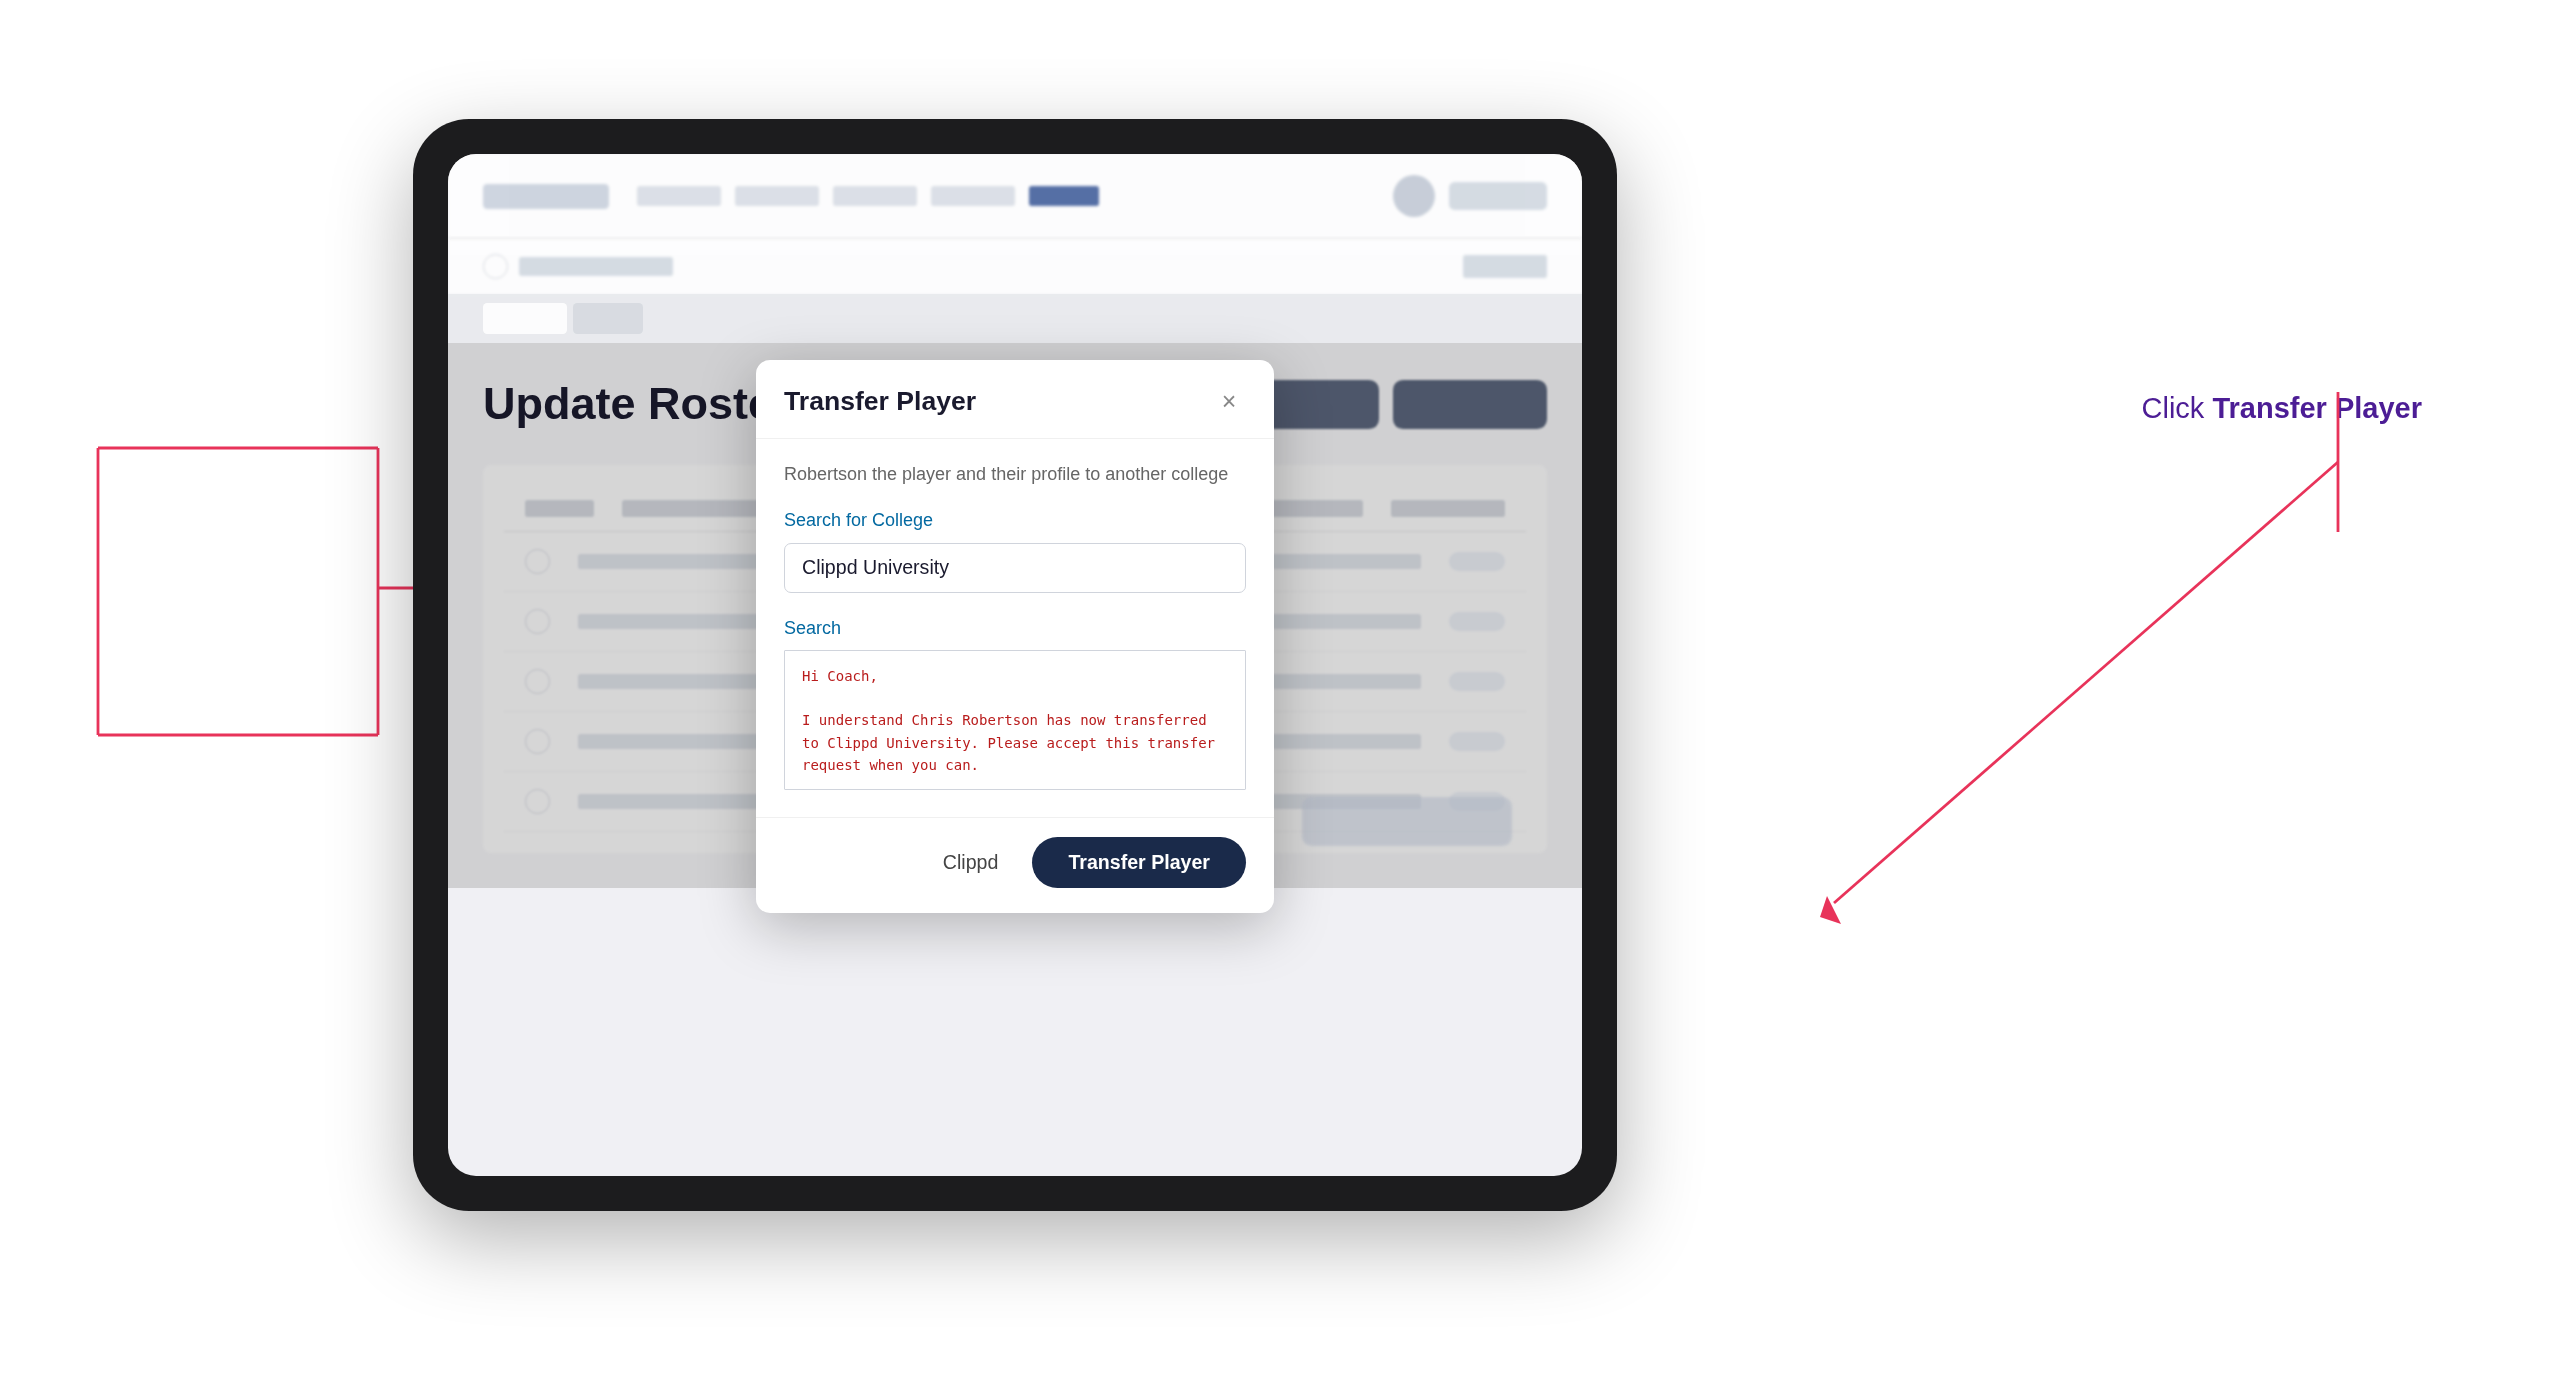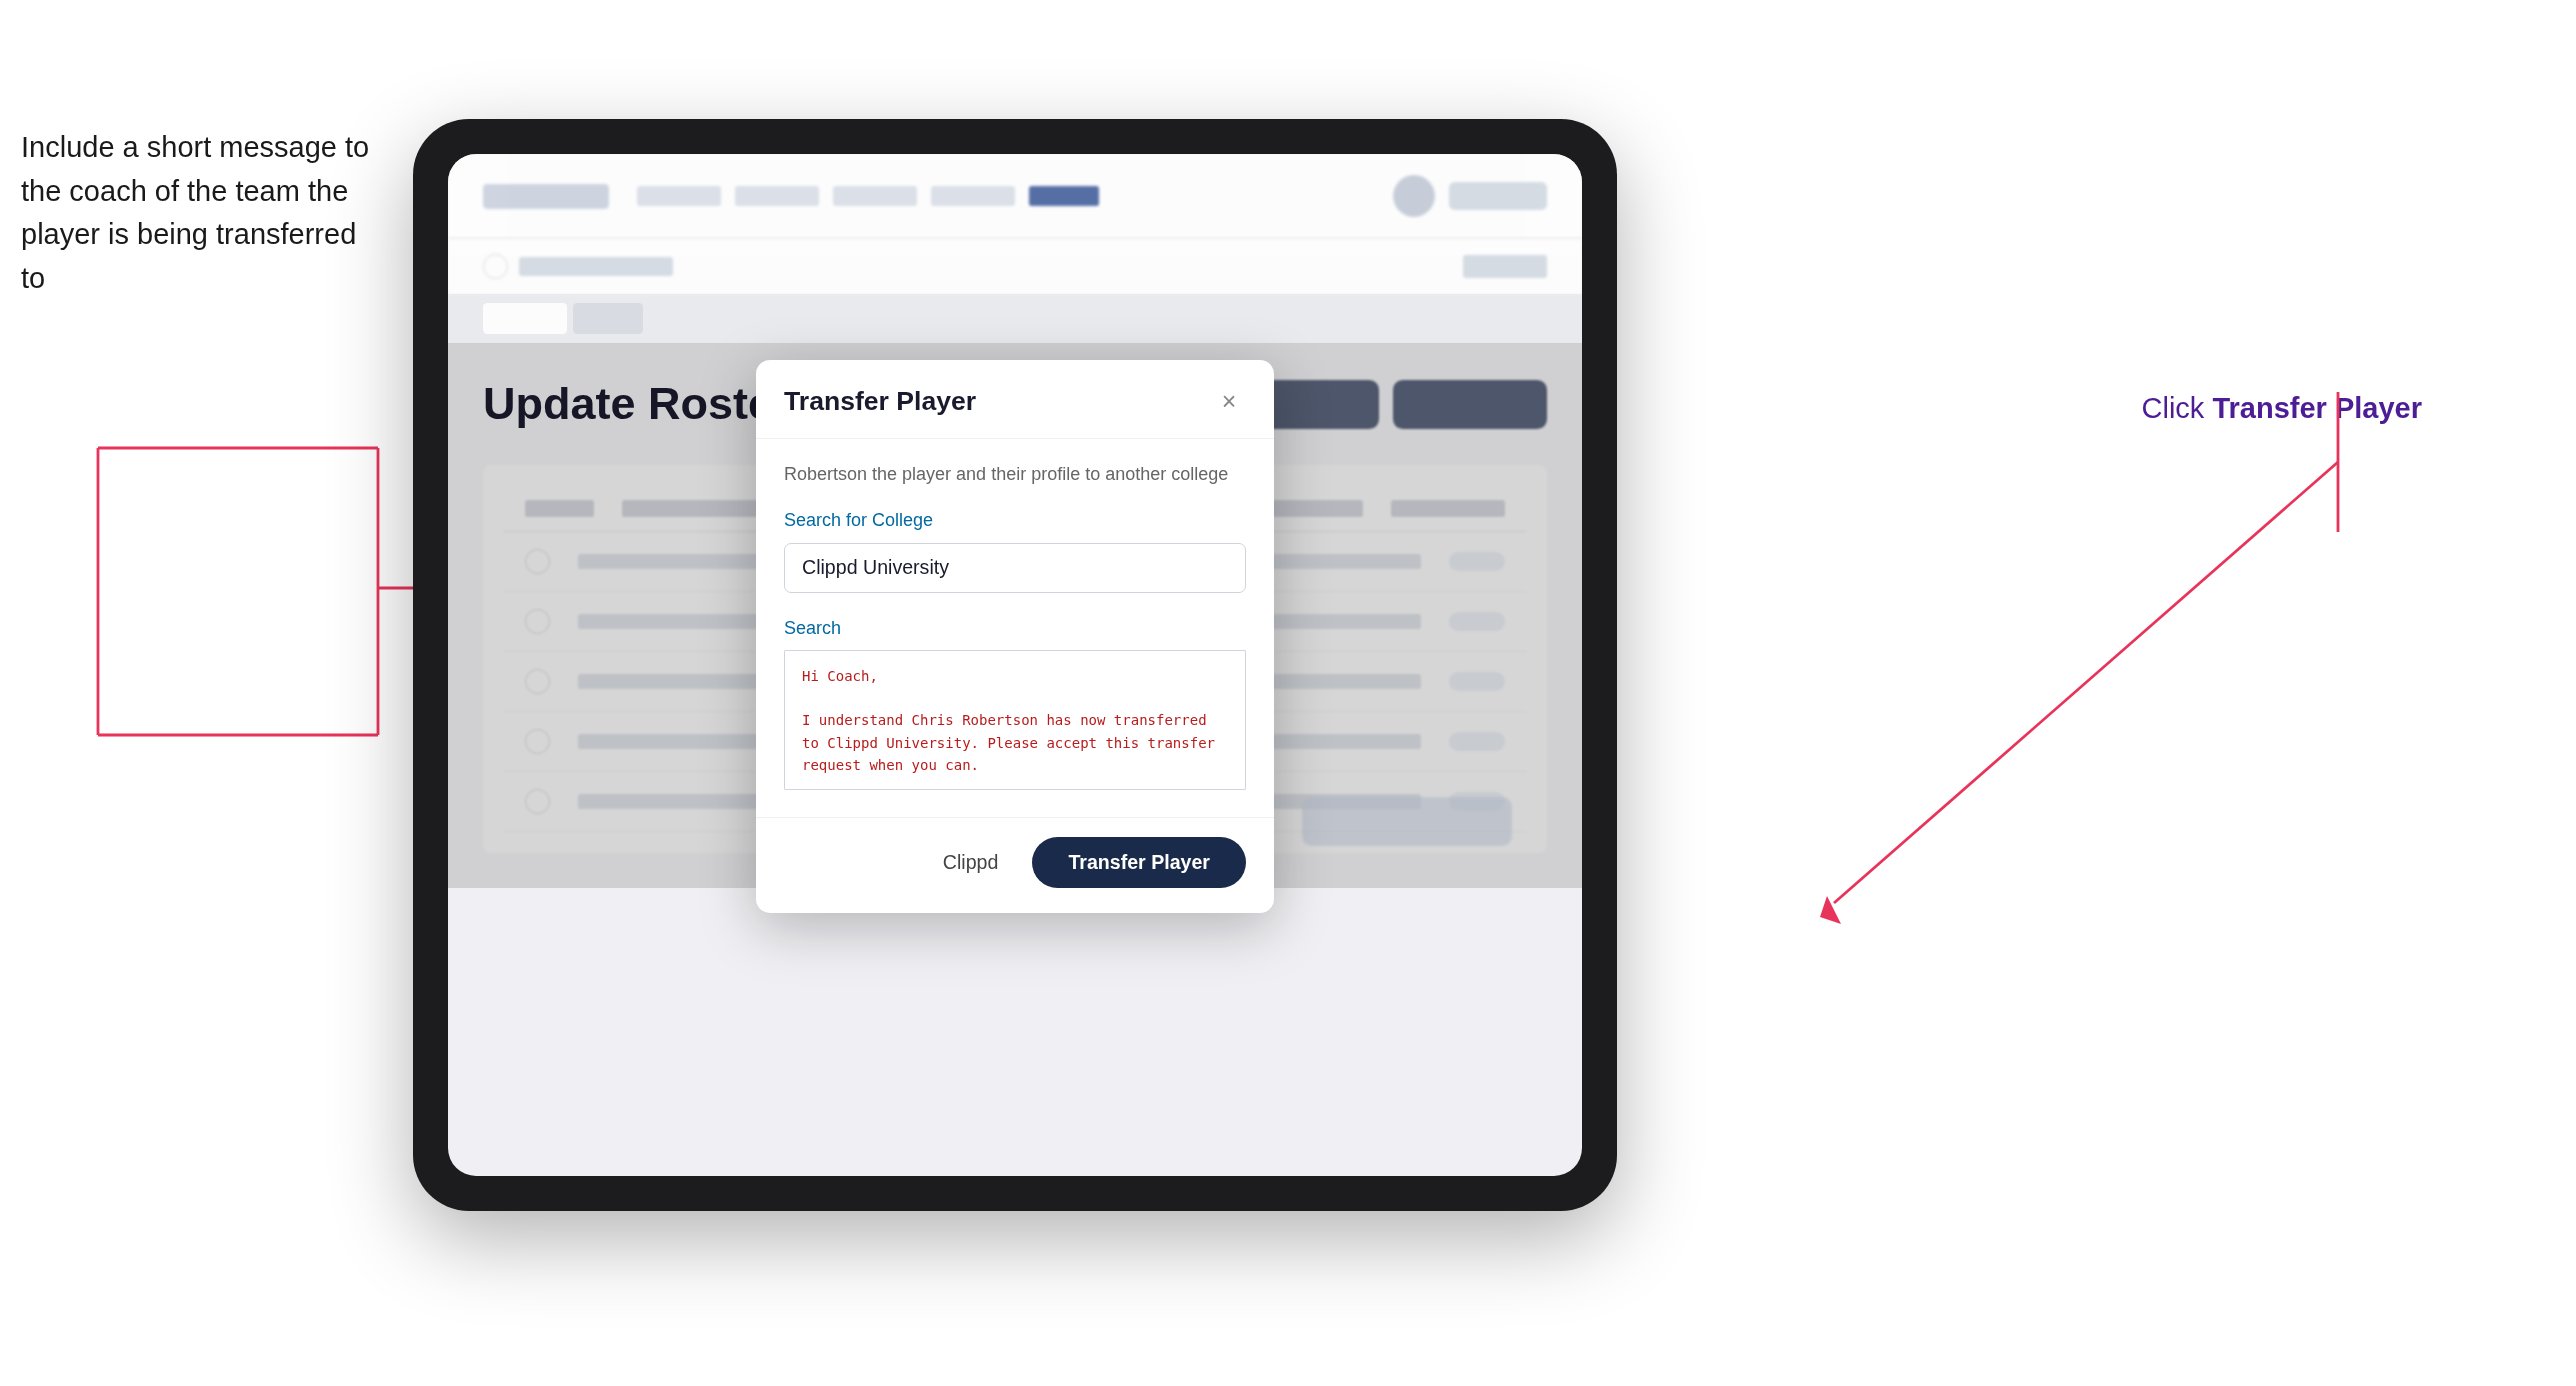--- a/index.html
+++ b/index.html
@@ -434,21 +434,20 @@
       width: 210px;
       height: 49px;
       background: #d0d8e8;
       border-radius: 9.8px;
     }
   </style>
 </head>
 <body>
 
 <div class="annotation-left">
-  <p>Include a short message to the coach of the team the player is being transferred to</p>
 </div>
 
 <div class="annotation-right">
   <span>Click </span><strong>Transfer Player</strong>
 </div>
 
 <svg class="arrow-svg" viewBox="0 0 3680 1980" width="2576" height="1386">
 
   <line x1="540" y1="840" x2="1120" y2="840" stroke="#e8335a" stroke-width="4"></line>
   <polygon points="1120,820 1160,840 1120,860" fill="#e8335a"></polygon>

